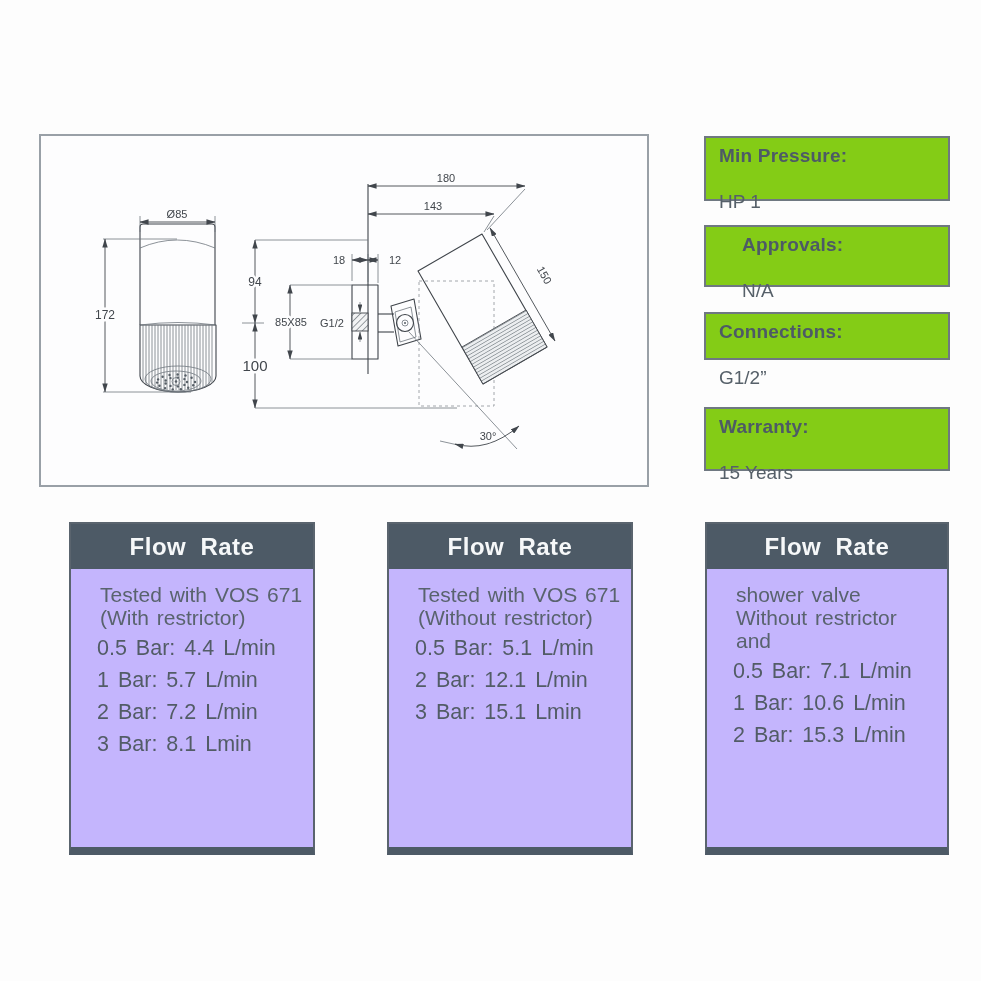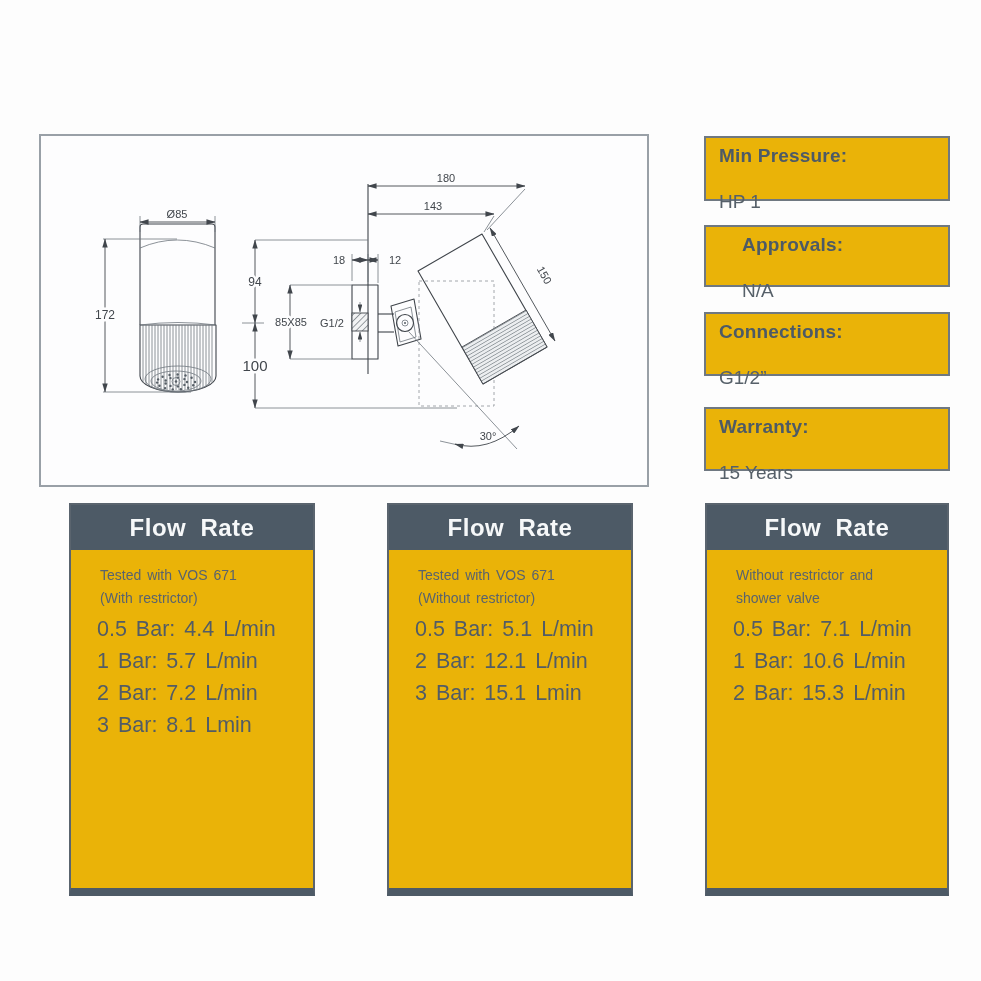--- a/index.html
+++ b/index.html
@@ -22,36 +22,36 @@
   .dimline{stroke:#41464c;stroke-width:0.9;fill:none;
     marker-start:url(#arr);marker-end:url(#arr);}
   .dimtext{font-family:"Liberation Sans",sans-serif;font-size:11px;fill:#41464c;
     text-anchor:middle;paint-order:stroke;stroke:#fdfdfe;stroke-width:5px;stroke-linejoin:round;}
   .dimtext.md{font-size:12px;}
   .dimtext.big{font-size:15px;}
   .dot{fill:#565e66;}
   
   .info-box{
     position:absolute;left:704px;width:246px;box-sizing:border-box;
-    border:2px solid #6f7881;background:#eab308;padding:7px 13px;
+    border:2px solid #6f7881;background:#84cc16;padding:7px 13px;
   }
   .info-label{font-size:19px;font-weight:700;color:#4d5a66;letter-spacing:.2px;}
   .info-value{font-size:19px;color:#566069;margin-top:24px;}
   
   .flow-table{
-    position:absolute;top:503px;height:393px;box-sizing:border-box;
-    border:2px solid #5a646e;border-bottom:8px solid #4d5a66;background:#eab308;
+    position:absolute;top:522px;height:333px;box-sizing:border-box;
+    border:2px solid #5a646e;border-bottom:8px solid #4d5a66;background:#c4b5fd;
   }
   .flow-header{
     height:45px;line-height:45px;background:#4d5a66;color:#f6f8f9;
     text-align:center;font-size:24px;font-weight:700;
     letter-spacing:.5px;word-spacing:7px;
   }
   .flow-body{padding:14px 8px 0 26px;}
-  .note{font-size:14px;line-height:23px;color:#59636e;margin-left:3px;word-spacing:2px;}
+  .note{font-size:21px;line-height:23px;color:#59636e;margin-left:3px;word-spacing:2px;}
   .flow-row{font-size:21.5px;color:#525c66;margin-top:7px;word-spacing:3px;}
   .flow-row:first-of-type{margin-top:19px;}
 </style>
 </head>
 <body>
 
 <div class="drawing-box">
   <svg width="606" height="349" viewBox="0 0 606 349">
     <defs>
       <marker id="arr" viewBox="0 0 10 6" refX="9.5" refY="3" markerWidth="10" markerHeight="6" orient="auto-start-reverse">
@@ -191,21 +191,21 @@
 </div>
 
 <div class="info-box" style="top:136px;height:65px;">
   <div class="info-label">Min Pressure:</div>
   <div class="info-value">HP 1</div>
 </div>
 <div class="info-box" style="top:225px;height:62px;padding-left:36px;">
   <div class="info-label">Approvals:</div>
   <div class="info-value">N/A</div>
 </div>
-<div class="info-box" style="top:312px;height:64px;">
+<div class="info-box" style="top:312px;height:48px;">
   <div class="info-label">Connections:</div>
   <div class="info-value">G1/2”</div>
 </div>
 <div class="info-box" style="top:407px;height:64px;">
   <div class="info-label">Warranty:</div>
   <div class="info-value">15 Years</div>
 </div>
 
 <div class="flow-table" style="left:69px;width:246px;">
   <div class="flow-header">Flow Rate</div>
@@ -226,19 +226,19 @@
     <div class="note">(Without restrictor)</div>
     <div class="flow-row">0.5 Bar: 5.1 L/min</div>
     <div class="flow-row">2 Bar: 12.1 L/min</div>
     <div class="flow-row">3 Bar: 15.1 Lmin</div>
   </div>
 </div>
 
 <div class="flow-table" style="left:705px;width:244px;">
   <div class="flow-header">Flow Rate</div>
   <div class="flow-body">
+    <div class="note">shower valve</div>
     <div class="note">Without restrictor and</div>
-    <div class="note">shower valve</div>
     <div class="flow-row">0.5 Bar: 7.1 L/min</div>
     <div class="flow-row">1 Bar: 10.6 L/min</div>
     <div class="flow-row">2 Bar: 15.3 L/min</div>
   </div>
 </div>
 
 </body></html>

